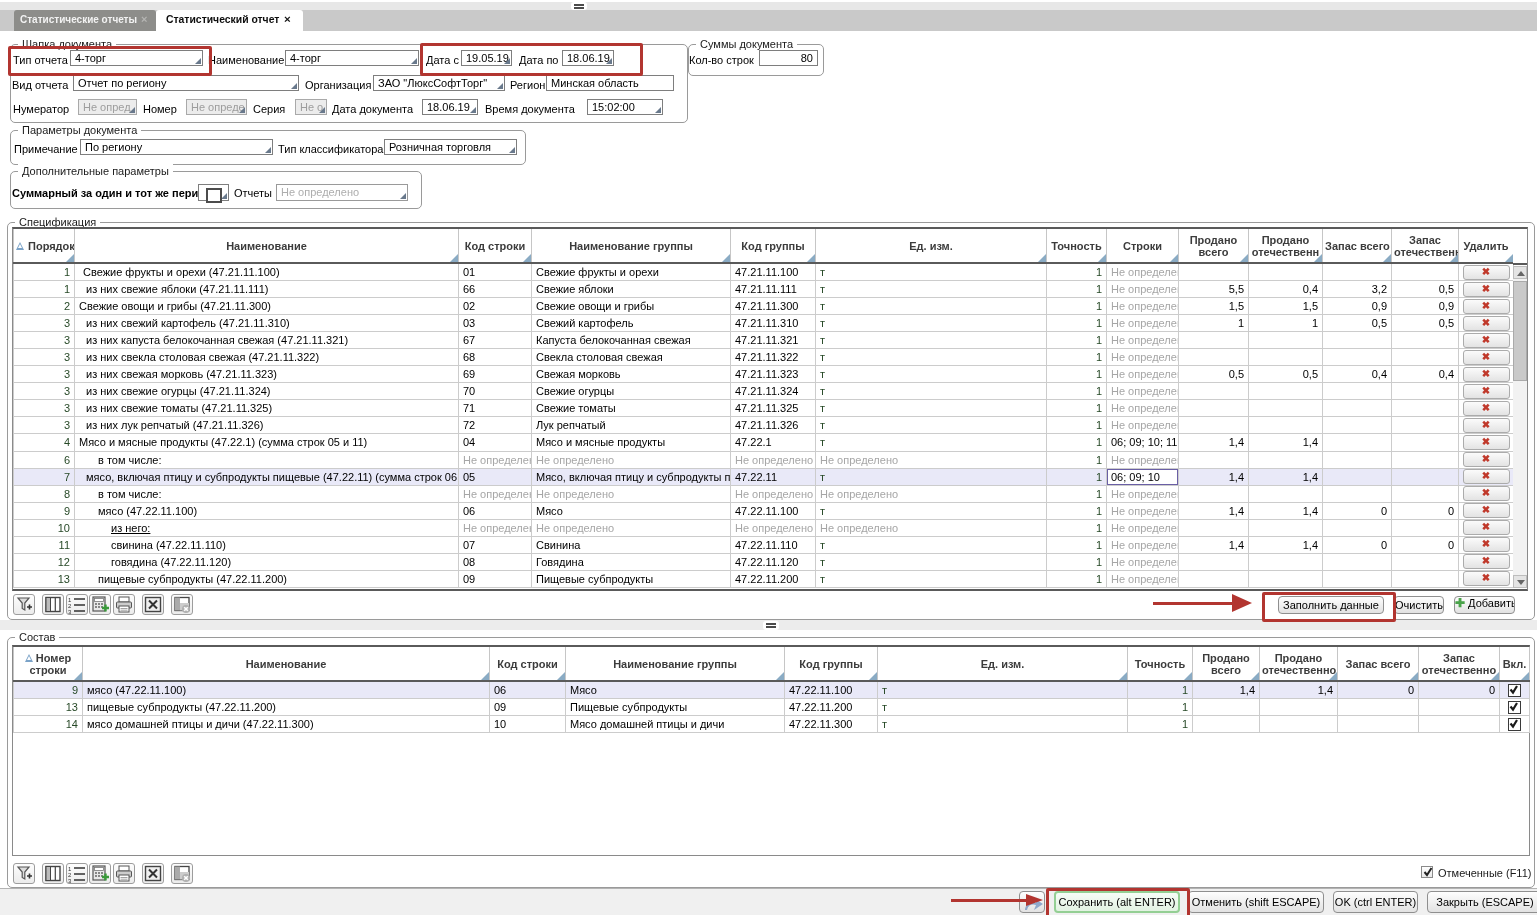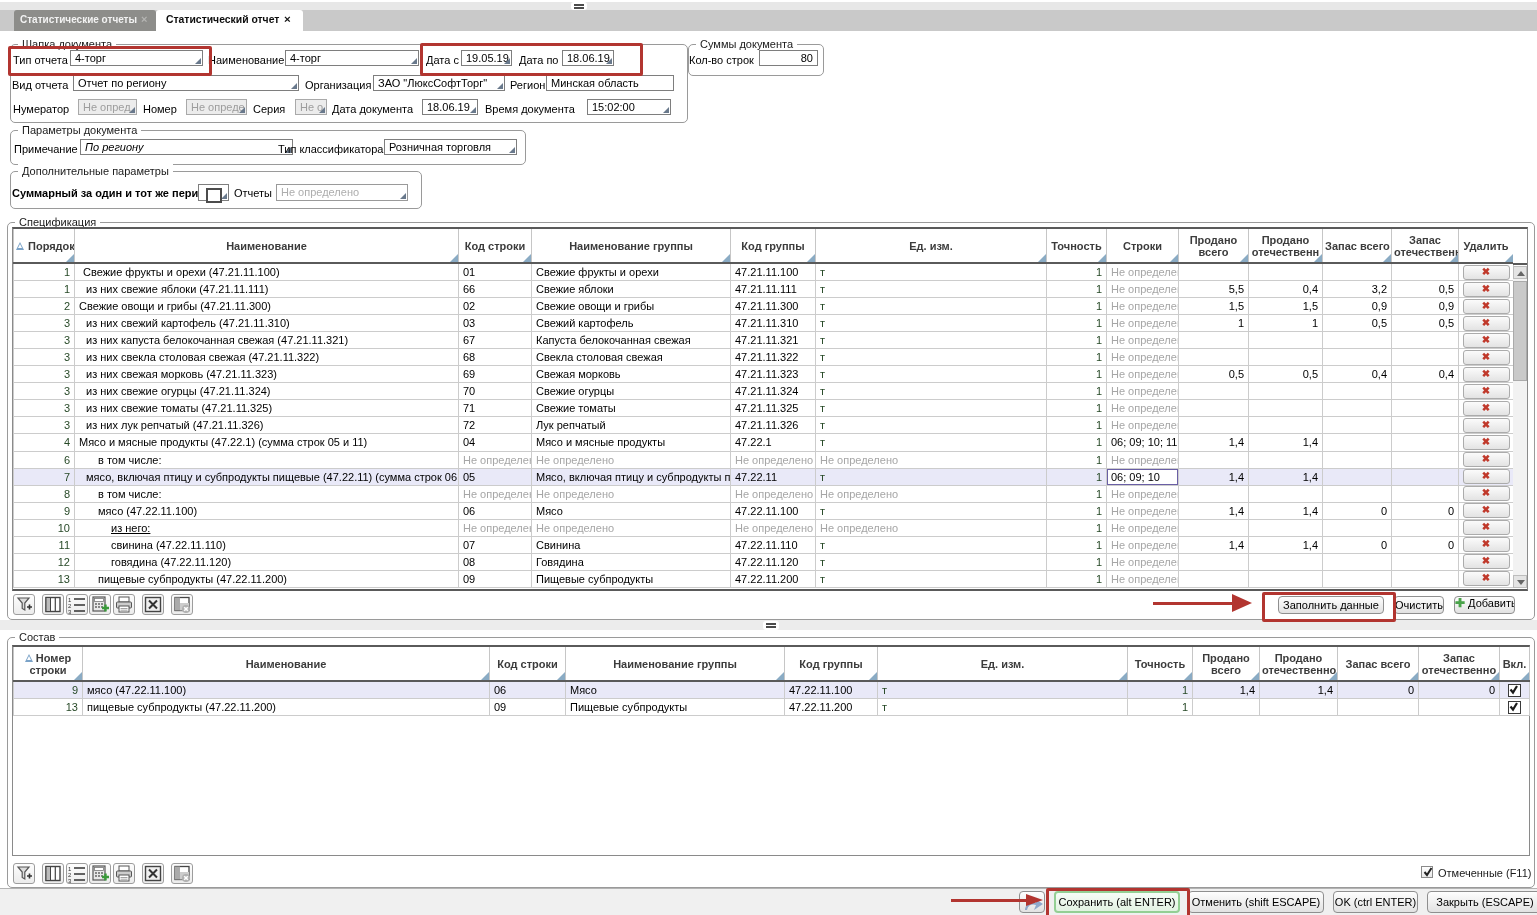--- a/index.html
+++ b/index.html
@@ -71,25 +71,25 @@
 <div class="inp " style="left:546px;top:75px;width:128px;">Минская область</div>
 <div class="lbl" style="left:13px;top:102px;">Нумератор</div>
 <div class="inp dis dd" style="left:78px;top:99px;width:59px;">Не опред</div>
 <div class="lbl" style="left:143px;top:102px;">Номер</div>
 <div class="inp dis dd" style="left:186px;top:99px;width:61px;">Не опреде</div>
 <div class="lbl" style="left:253px;top:102px;">Серия</div>
 <div class="inp dis dd" style="left:295px;top:99px;width:32px;">Не о</div>
 <div class="lbl" style="left:332px;top:102px;">Дата документа</div>
 <div class="inp dd" style="left:422px;top:99px;width:56px;">18.06.19</div>
 <div class="lbl" style="left:485px;top:102px;">Время документа</div>
-<div class="inp dd" style="left:587px;top:99px;width:84px;">15:02:00</div>
+<div class="inp dd" style="left:587px;top:99px;width:76px;">15:02:00</div>
 <div class="lbl" style="left:689px;top:53px;">Кол-во строк</div>
 <div class="inp " style="left:759px;top:50px;width:59px;text-align:right;">80</div>
 <div class="lbl" style="left:14px;top:142px;">Примечание</div>
-<div class="inp dd" style="left:80px;top:139px;width:213px;font-style:italic;">По региону</div>
+<div class="inp dd" style="left:80px;top:139px;width:193px;">По региону</div>
 <div class="lbl" style="left:278px;top:142px;">Тип классификатора</div>
 <div class="inp dd" style="left:384px;top:139px;width:133px;">Розничная торговля</div>
 <div class="lbl" style="left:12px;top:186px;font-weight:bold;">Суммарный за один и тот же период</div>
 <div class="inp dd" style="left:198px;top:184px;width:31px;height:17px;"></div>
 <div class="abs" style="left:206px;top:187.5px;width:12px;height:11px;border:2px solid #4c4c4c;background:#fff;"></div>
 <div class="lbl" style="left:234px;top:186px;">Отчеты</div>
 <div class="inp wdd dd" style="left:276px;top:184px;width:132px;height:17px;">Не определено</div>
 <div class="abs" style="left:12px;top:227px;width:1516px;height:364px;border:1px solid #8a8a8a;border-top:2px solid #5a5a5a;border-bottom:2px solid #5a5a5a;box-sizing:border-box;background:#fff;">
 <table class="grid" style="left:0;top:0;width:1500px;">
       <colgroup>
@@ -608,20 +608,40 @@
           <td class="num"></td>
           <td class="num"></td>
           <td style="padding:0;">
             <div style="width:11px;height:11px;margin:0 auto;border:1.6px solid #3a3a3a;background:#fff;position:relative;">
               <svg width="11" height="11" style="position:absolute;left:-1px;top:-1px;">
                 <path d="M2.5 5.5l2.5 3 4-6.5" stroke="#1a1a1a" stroke-width="2.2" fill="none"></path>
               </svg>
             </div>
           </td>
         </tr>
+        <tr>
+          <td class="num grn">14</td>
+          <td>мясо домашней птицы и дичи (47.22.11.300)</td>
+          <td>10</td>
+          <td>Мясо домашней птицы и дичи</td>
+          <td>47.22.11.300</td>
+          <td class="grn">т</td>
+          <td class="num grn">1</td>
+          <td class="num"></td>
+          <td class="num"></td>
+          <td class="num"></td>
+          <td class="num"></td>
+          <td style="padding:0;">
+            <div style="width:11px;height:11px;margin:0 auto;border:1.6px solid #3a3a3a;background:#fff;position:relative;">
+              <svg width="11" height="11" style="position:absolute;left:-1px;top:-1px;">
+                <path d="M2.5 5.5l2.5 3 4-6.5" stroke="#1a1a1a" stroke-width="2.2" fill="none"></path>
+              </svg>
+            </div>
+          </td>
+        </tr>
       </tbody>
     </table>
 </div>
 <div class="cb" style="left:1421px;top:866px;width:12px;height:12px;border-color:#8a8a8a;background:linear-gradient(#fff,#e8e8e8);">
     <svg width="12" height="12" style="position:absolute;left:0px;top:-1px;">
       <path d="M2.5 6l2.5 3 4.5-7" stroke="#222" stroke-width="2" fill="none"></path>
     </svg>
   </div>
 <div class="lbl" style="left:1438px;top:866px;font-size:11px;color:#1a1a1a;">Отмеченные (F11)</div>
 <div class="abs" style="left:0;top:888px;width:1537px;height:27px;background:#f0f0f0;border-top:1px solid #b3b3b3;box-sizing:border-box;"></div>

